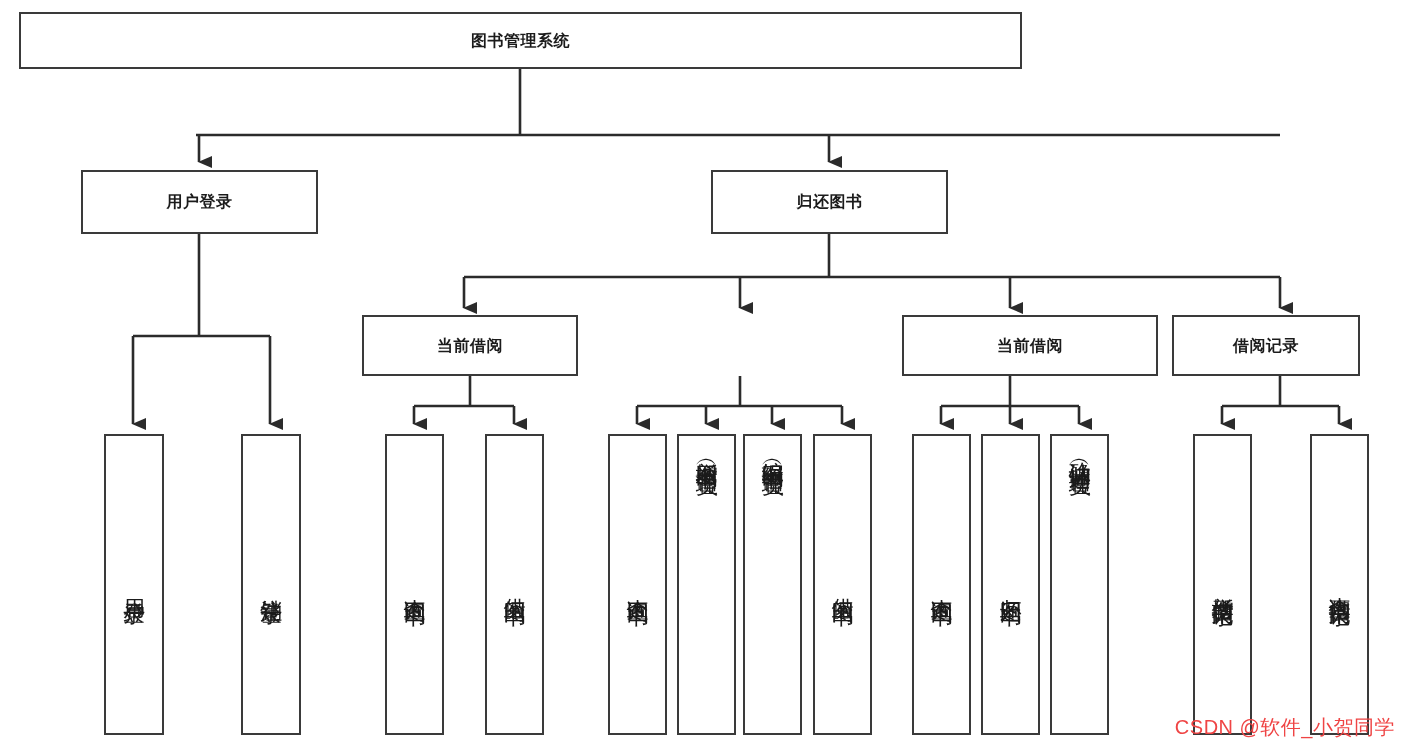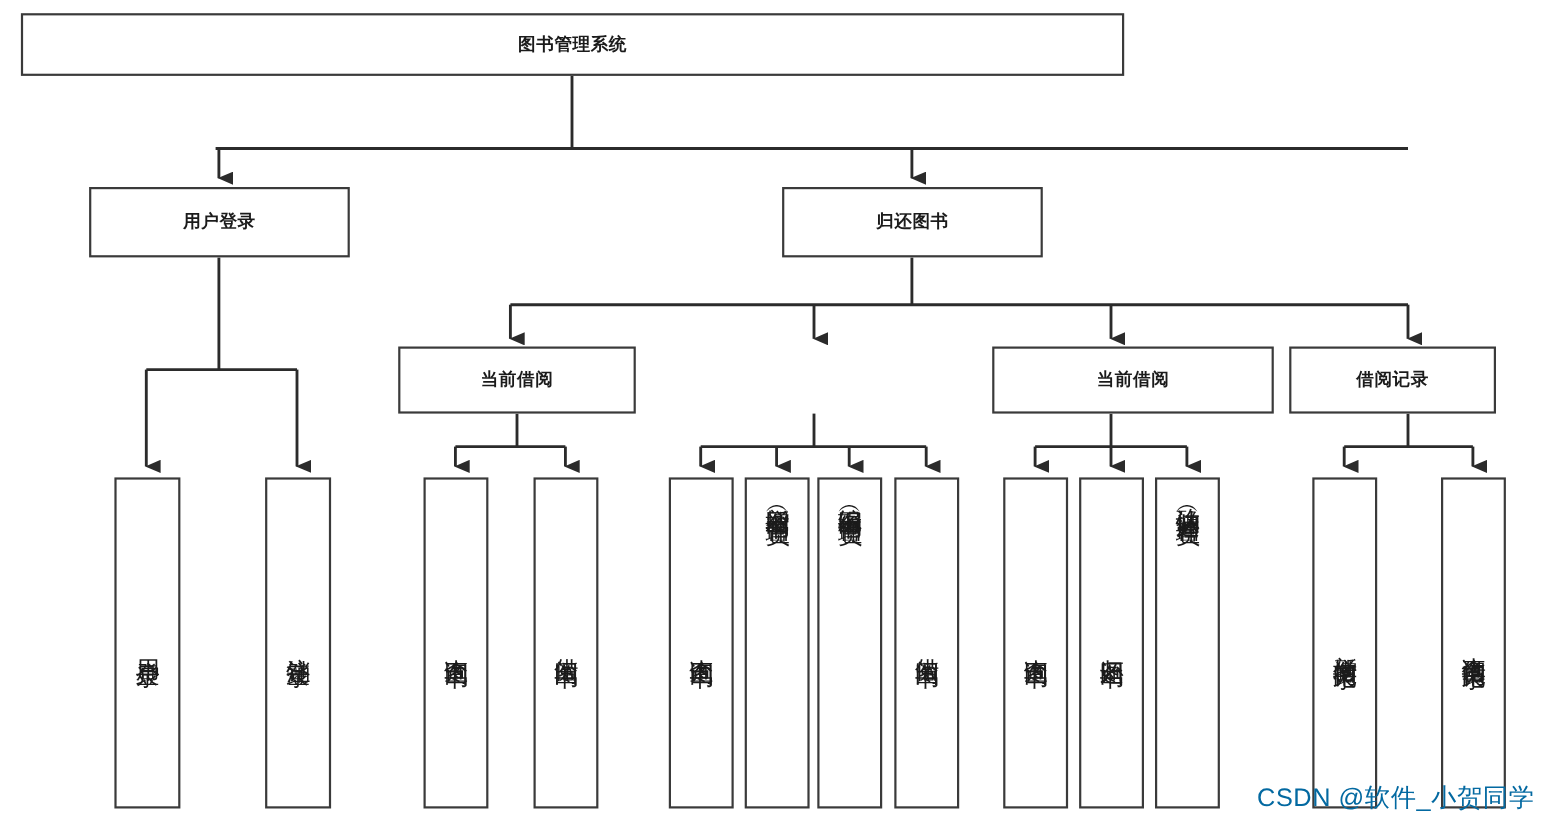--- a/index.html
+++ b/index.html
@@ -60,22 +60,22 @@
     white-space: nowrap;
   }
   .node.vert.centered {
     align-items: center;
     padding-top: 0;
   }
   #watermark {
     position: absolute;
     right: 10px;
     bottom: 6px;
-    font-size: 23px;
-    color: #0369a1;
+    font-size: 20px;
+    color: #ef4444;
     z-index: 6;
     white-space: nowrap;
     letter-spacing: 0.5px;
   }
 </style>
 </head>
 <body>
 
 <div id="canvas">
 

